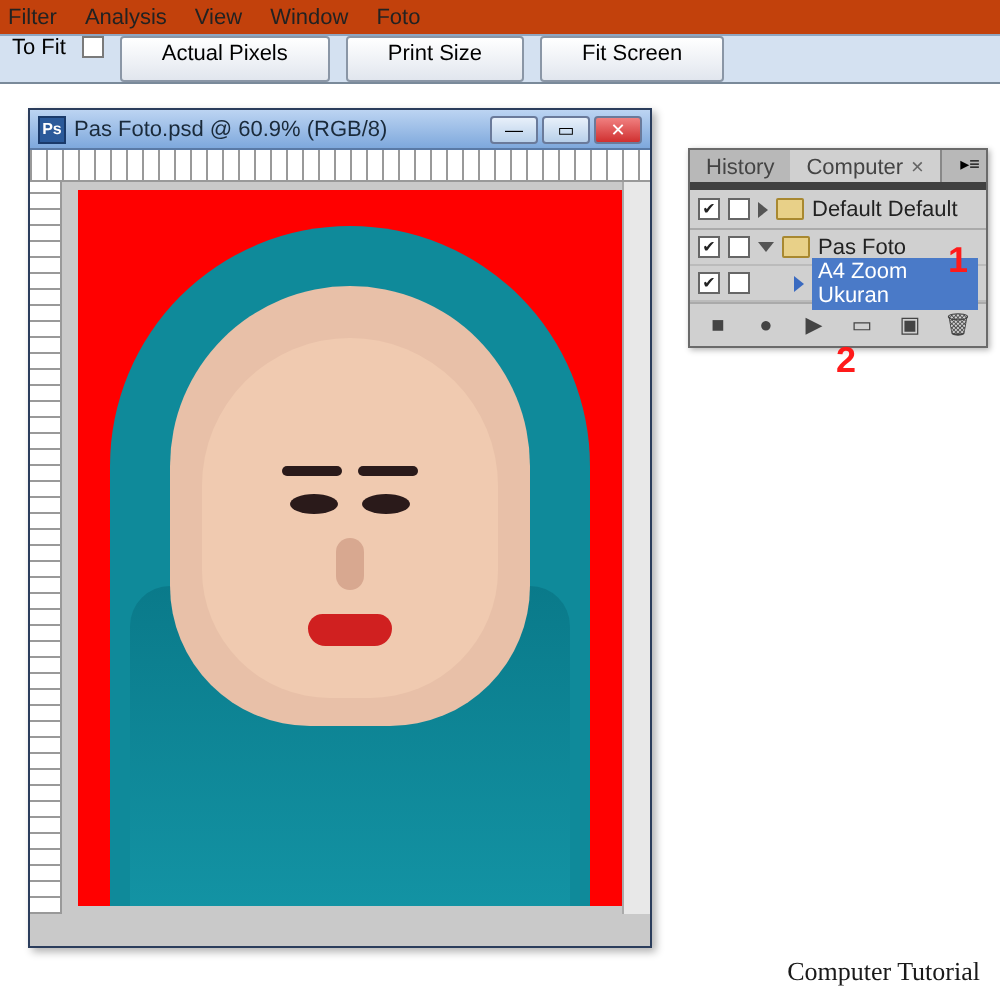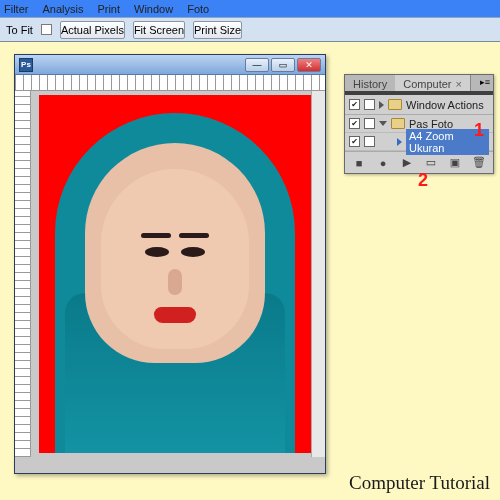--- a/index.html
+++ b/index.html
@@ -1,22 +1,22 @@
 <!DOCTYPE html>
 <html><head>
 <meta charset="utf-8">
 <style>
 *{margin:0;padding:0;box-sizing:border-box;font-family:Tahoma,Arial,sans-serif;font-size:11px}
 body{width:500px;height:500px;background:#5f5f5f;overflow:hidden;position:relative}
-.menubar{background:#3b82f6;height:18px;display:flex;align-items:center;padding:0 4px;gap:14px;border-bottom:1px solid #8fa6c1}
+.menubar{background:#c2410c;height:18px;display:flex;align-items:center;padding:0 4px;gap:14px;border-bottom:1px solid #8fa6c1}
 .menubar span{color:#222;cursor:default}
-.toolbar{background:#d4e1f1;height:24px;display:flex;align-items:center;padding:0 6px;gap:8px;border-bottom:1px solid #7a8a9a}
+.toolbar{background:#d4e1f1;height:24px;display:flex;padding:0 6px;gap:8px;border-bottom:1px solid #7a8a9a}
 .toolbar .chk{width:11px;height:11px;border:1px solid #7a7a7a;background:#fff;display:inline-block}
-.toolbar .btn{background:linear-gradient(#fff,#e1e6ee);border:1px solid #8a96a6;padding:2px 0;border-radius:2px;cursor:pointer}
-.workspace{position:absolute;top:42px;left:0;right:0;bottom:0;background:#fef9c3}
+.toolbar .btn{background:linear-gradient(#fff,#e1e6ee);border:1px solid #8a96a6;padding:2px 20px;border-radius:2px;cursor:pointer}
+.workspace{position:absolute;top:42px;left:0;right:0;bottom:0;background:#ffffff}
 .docwin{position:absolute;left:14px;top:12px;width:312px;height:420px;background:#c9c9c9;border:1px solid #2b3d5c;box-shadow:2px 2px 4px rgba(0,0,0,.3)}
 .titlebar{height:20px;background:linear-gradient(#bcd4f2,#7ea8dc);display:flex;align-items:center;padding:0 4px;gap:4px;border-bottom:1px solid #5a7aa6}
 .titlebar .ico{width:14px;height:14px;background:#2b5a9a;border:1px solid #1a3a6a;display:flex;align-items:center;justify-content:center;color:#fff;font-size:8px;font-weight:bold}
 .titlebar .title{color:#1a2a3a;flex:1}
 .winbtns{display:flex;gap:2px;margin-left:auto}
 .winbtn{width:24px;height:14px;border:1px solid #6a7a9a;border-radius:2px;display:flex;align-items:center;justify-content:center;font-size:9px;cursor:pointer}
 .winbtn.min{background:linear-gradient(#e8f0fa,#b8d0ea)}
 .winbtn.max{background:linear-gradient(#e8f0fa,#b8d0ea)}
 .winbtn.close{background:linear-gradient(#f08080,#d03030);color:#fff}
 .ruler-h{height:16px;background:#fff;border-bottom:1px solid #999;position:relative}
@@ -55,48 +55,49 @@
 .tri{width:0;height:0;border-top:4px solid transparent;border-bottom:4px solid transparent;border-left:5px solid #555;cursor:pointer}
 .tri.down{border-left:4px solid transparent;border-right:4px solid transparent;border-top:5px solid #555;border-bottom:none}
 .plabel{color:#222;flex:1}
 .action-row{height:18px;display:flex;align-items:center;padding:0 4px;gap:4px;border-bottom:1px solid #bbb}
 .action-row.sel .plabel{background:#4a7ac8;color:#fff;padding:1px 3px}
 .panel-foot{height:22px;background:#d0d0d0;border-top:1px solid #aaa;display:flex;align-items:center;justify-content:center;gap:10px}
 .pf-btn{width:14px;height:14px;display:flex;align-items:center;justify-content:center;color:#444;cursor:pointer;font-size:11px}
 .anno{position:absolute;color:#ff1a1a;font-size:18px;font-weight:bold;font-family:Arial}
 .watermark{position:absolute;right:10px;bottom:6px;text-align:right}
 .wm1{font-family:Georgia,serif;font-weight:bold;font-size:20px;letter-spacing:1px;color:#1a1a1a;text-shadow:1px 1px 0 #fff}
-.wm2{font-family:"Comic Sans MS",cursive;font-size:19px;color:#1a1a1a}
+.wm2{font-family:"Comic Sans MS",cursive;font-size:13px;color:#1a1a1a}
 .wm-ico{display:inline-block;width:24px;height:18px;background:#f0d040;border:2px solid #222;border-radius:2px;vertical-align:middle;margin-right:4px;position:relative}
 .wm-ico::after{content:"";position:absolute;left:3px;top:3px;width:14px;height:10px;background:#6aa0e0;border:1px solid #222}
 </style>
 </head>
 <body>
 
 <div class="menubar">
   <span>Filter</span>
   <span>Analysis</span>
-  <span>Print</span>
+  <span>View</span>
   <span>Window</span>
   <span>Foto</span>
 </div>
 
 <div class="toolbar">
   <span>To Fit</span>
   <span class="chk"></span>
   <span class="btn">Actual Pixels</span>
+  <span class="btn">Print Size</span>
   <span class="btn">Fit Screen</span>
-  <span class="btn">Print Size</span>
 </div>
 
 <div class="workspace">
 
   <div class="docwin">
     <div class="titlebar">
       <span class="ico">Ps</span>
+      <span class="title">Pas Foto.psd @ 60.9% (RGB/8)</span>
       <div class="winbtns">
         <span class="winbtn min">—</span>
         <span class="winbtn max">▭</span>
         <span class="winbtn close">✕</span>
       </div>
     </div>
     <div class="ruler-h"></div>
     <div class="docbody">
       <div class="ruler-v"></div>
       <div class="canvas">
@@ -126,21 +127,21 @@
       <span class="panel-tab active"><span>Computer</span><span class="x">×</span></span>
       <div class="panel-ctrl">
         <span>▸≡</span>
       </div>
     </div>
     <div class="panel-bar">
       <span class="chkbox on"></span>
       <span class="sq"></span>
       <span class="tri"></span>
       <span class="folder"></span>
-      <span class="plabel">Window Actions</span>
+      <span class="plabel">Default Default</span>
     </div>
     <div class="action-row">
       <span class="chkbox on"></span>
       <span class="sq"></span>
       <span class="tri down"></span>
       <span class="folder"></span>
       <span class="plabel">Pas Foto</span>
     </div>
     <div class="action-row sel">
       <span class="chkbox on"></span>

